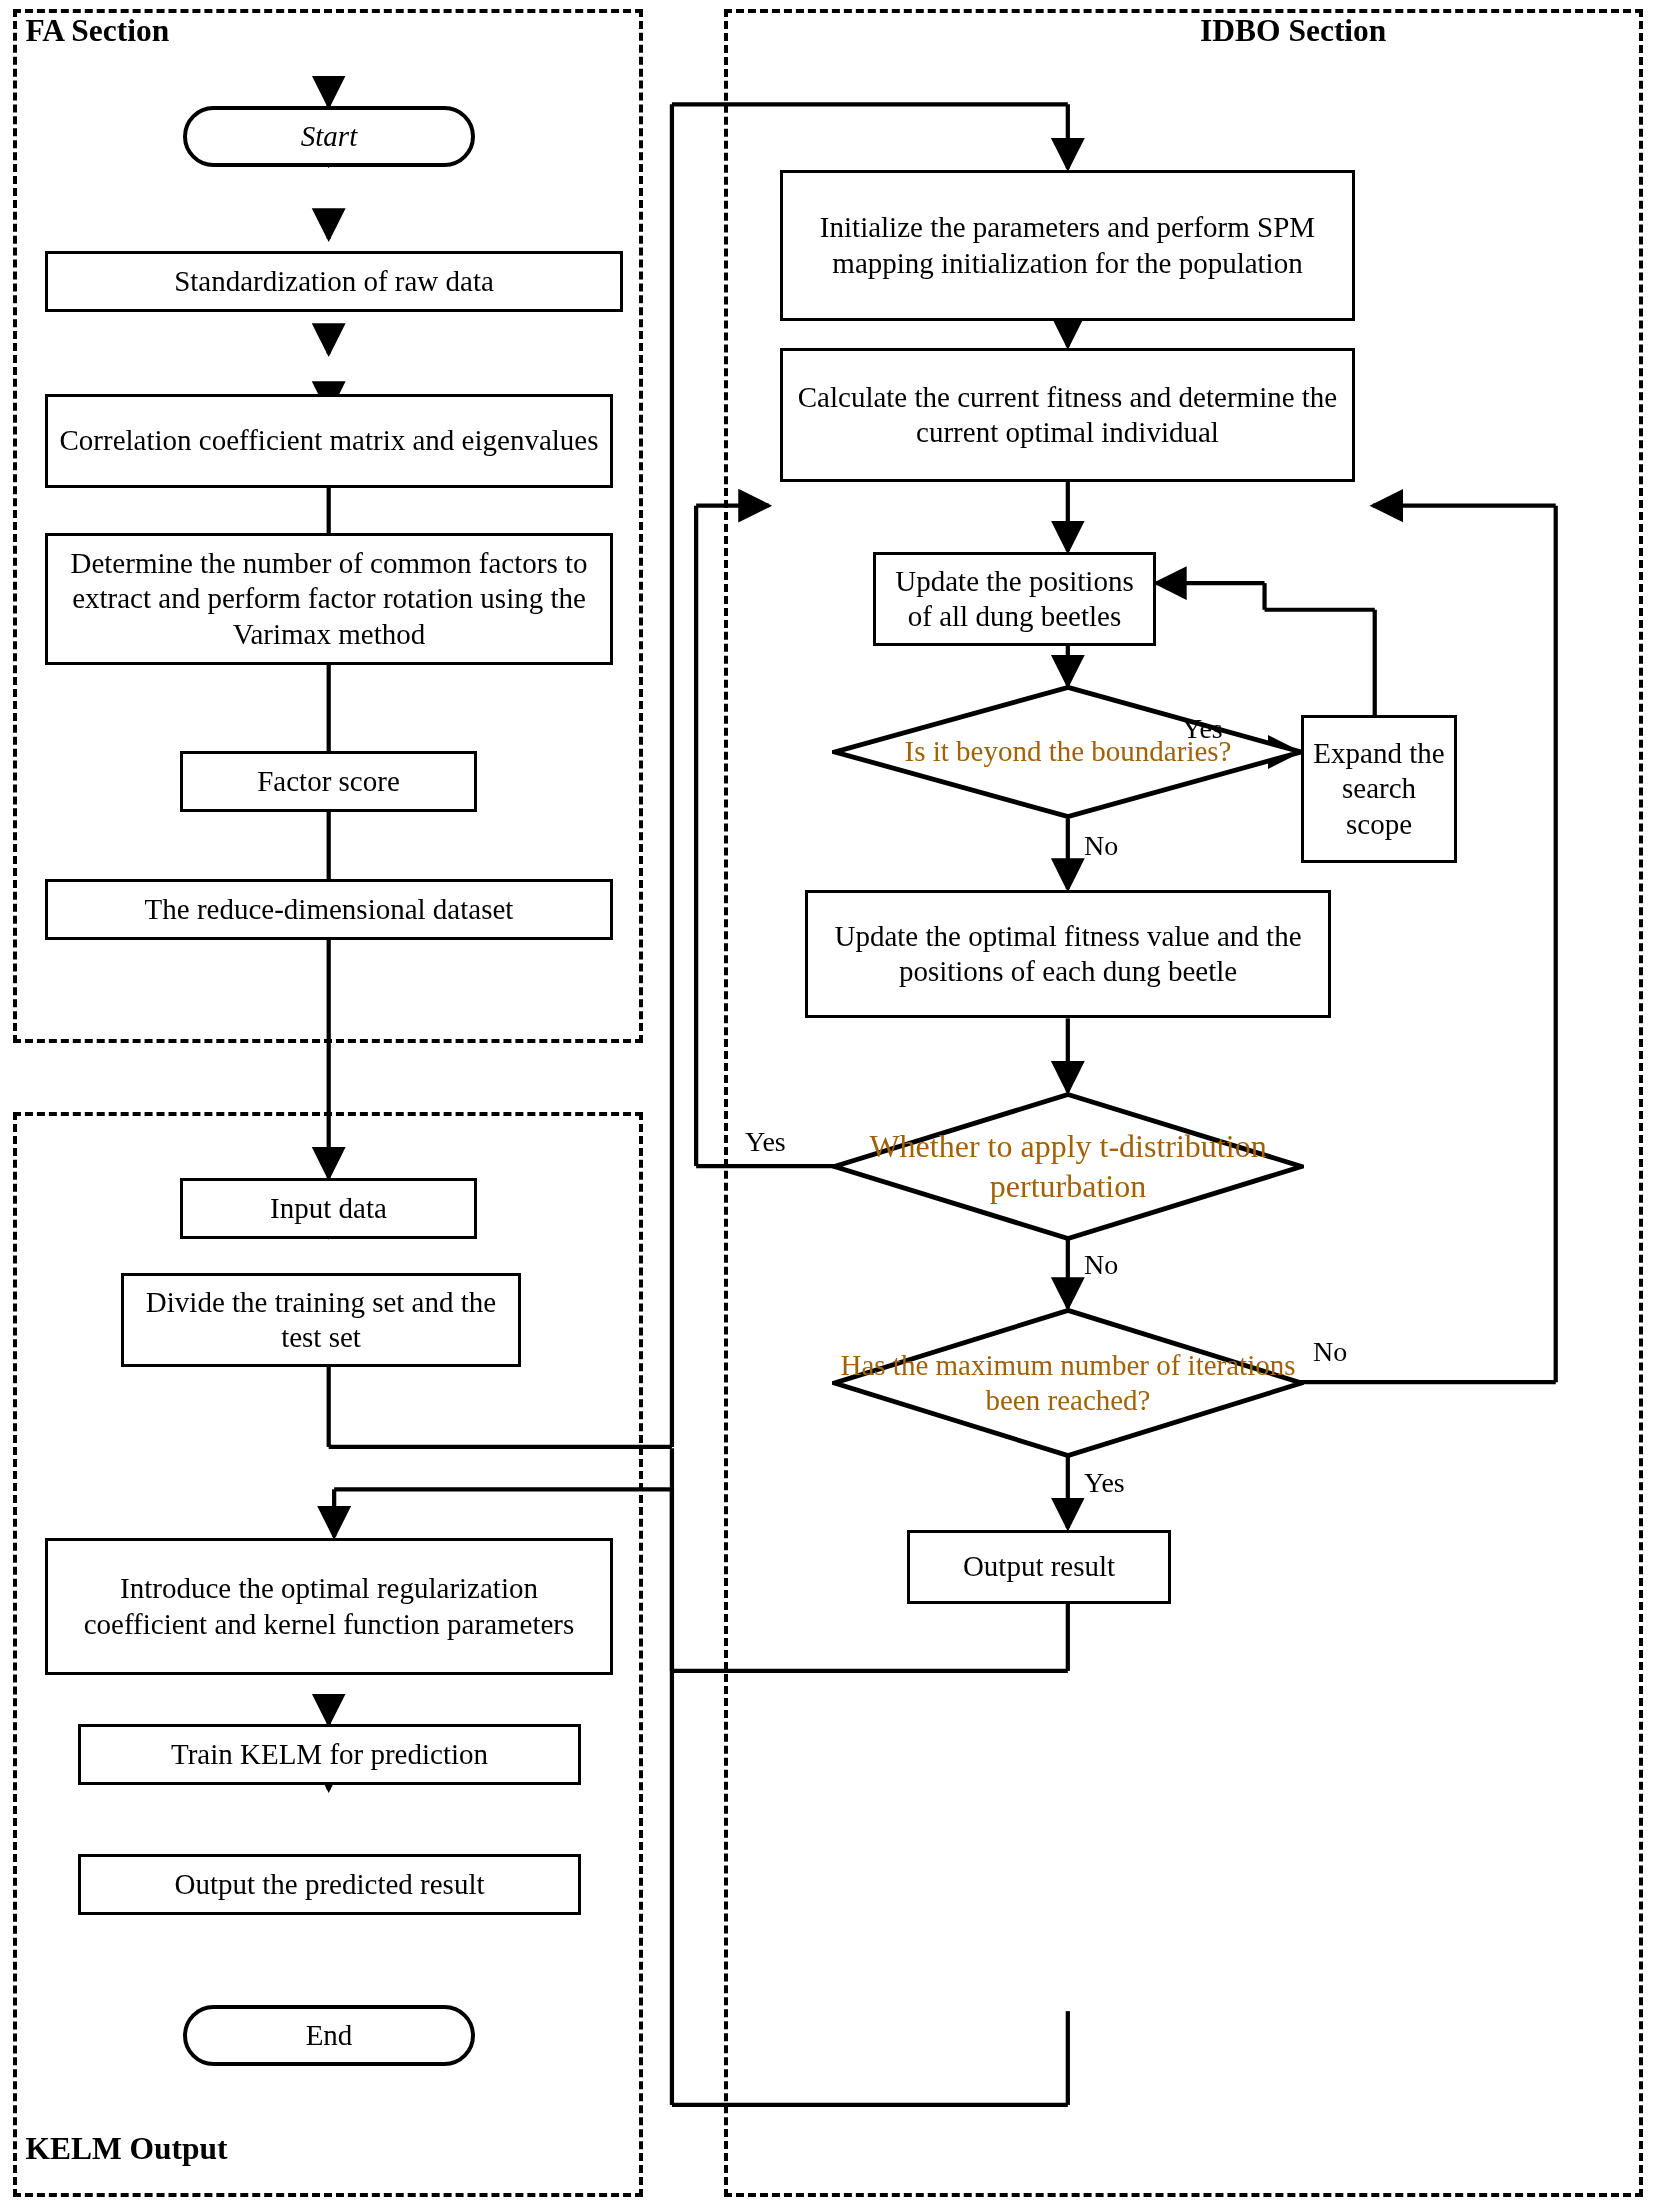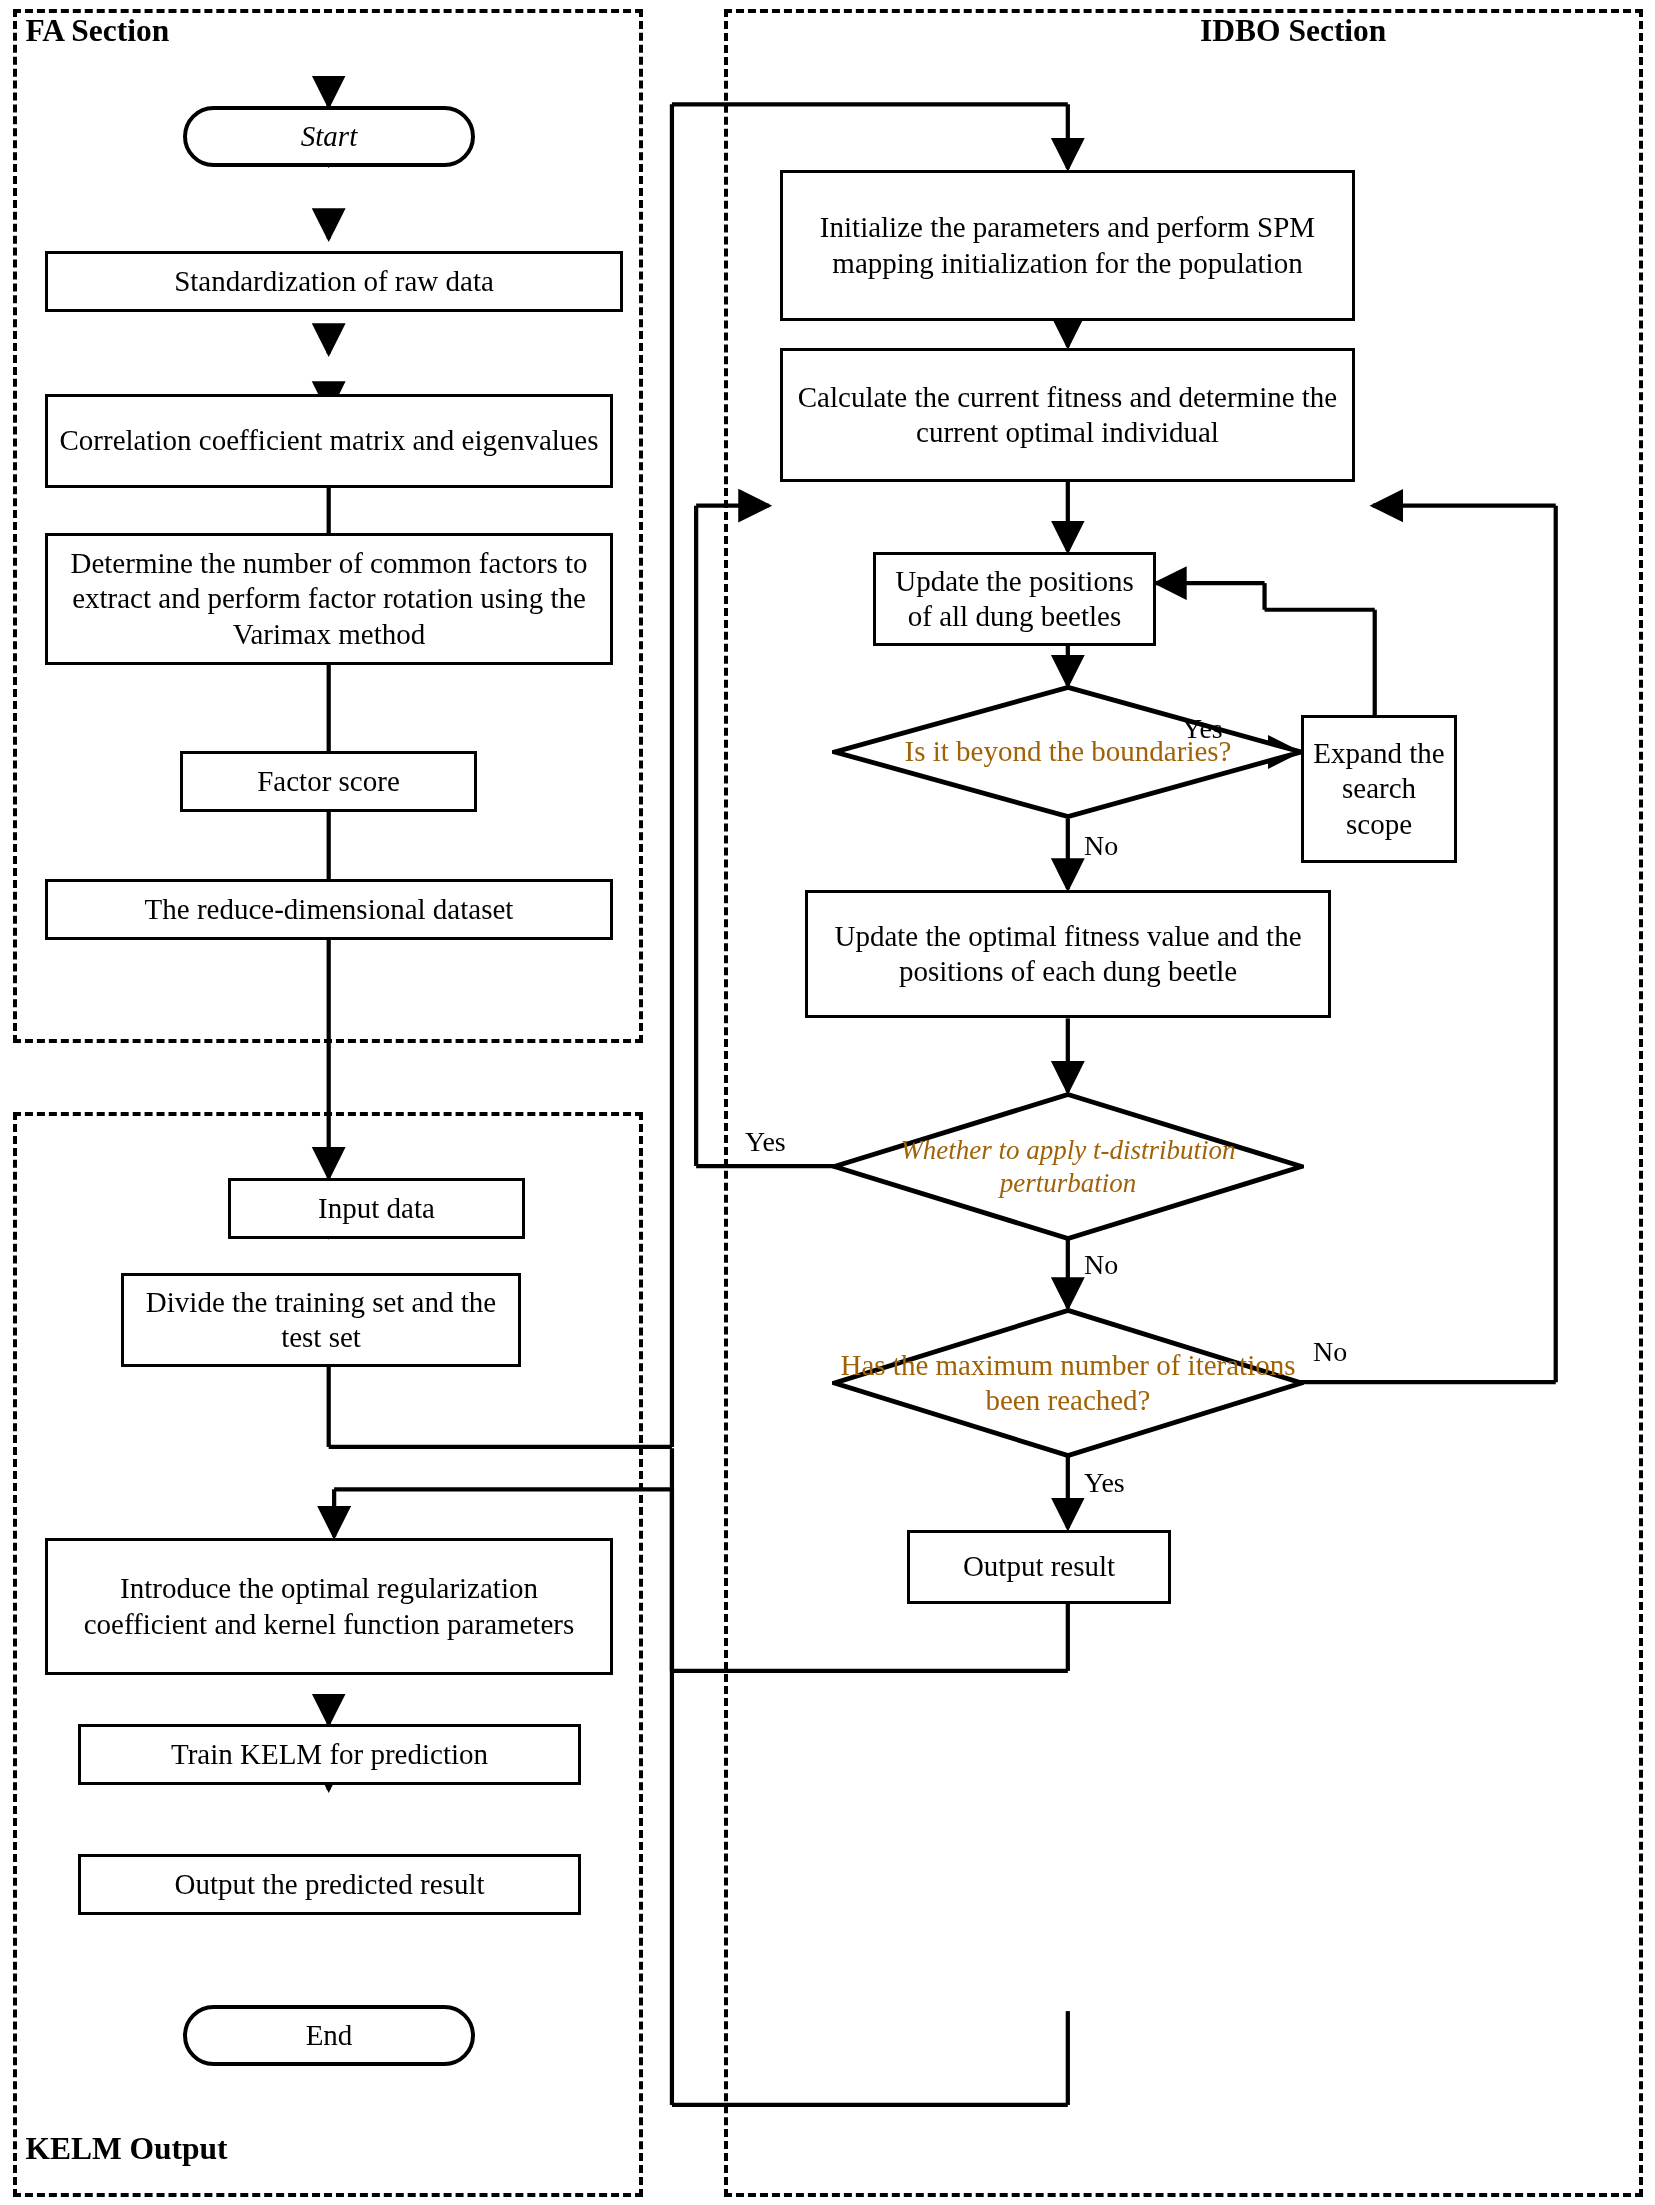--- a/index.html
+++ b/index.html
@@ -122,21 +122,21 @@
   </div>
 
   <div class="node proc" style="left:180px;top:751px;width:297px;height:61px;font-size:29px;">
     <span>Factor score</span>
   </div>
 
   <div class="node proc" style="left:45px;top:879px;width:568px;height:61px;font-size:29px;">
     <span>The reduce-dimensional dataset</span>
   </div>
 
-  <div class="node proc" style="left:180px;top:1178px;width:297px;height:61px;font-size:29px;margin-left:48px;">
+  <div class="node proc" style="left:180px;top:1178px;width:297px;height:61px;font-size:29px;">
     <span>Input data</span>
   </div>
 
   <div class="node proc" style="left:121px;top:1273px;width:400px;height:94px;font-size:29px;">
     <span>Divide the training set and the test set</span>
   </div>
 
   <div class="node proc" style="left:45px;top:1538px;width:568px;height:137px;font-size:29px;">
     <span>Introduce the optimal regularization coefficient and kernel function parameters</span>
   </div>
@@ -183,21 +183,21 @@
   </div>
 
   <div class="node proc" style="left:805px;top:890px;width:526px;height:128px;font-size:29px;">
     <span>Update the optimal fitness value and the positions of each dung beetle</span>
   </div>
 
   <div class="dec" style="left:832px;top:1092px;width:472px;height:149px;">
     <svg viewBox="0 0 780 246" style="position:absolute;left:0;top:0;width:100%;height:100%;">
       <polygon points="390,4 776,123 390,242 4,123" fill="#fff" stroke="#000" stroke-width="8"></polygon>
     </svg>
-    <div class="lbl" style="font-size:27px;font-style:italic;">
+    <div class="lbl" style="font-size:32px;">
       <span>Whether to apply t-distribution perturbation</span>
     </div>
   </div>
 
   <div class="dec" style="left:832px;top:1308px;width:472px;height:150px;">
     <svg viewBox="0 0 780 248" style="position:absolute;left:0;top:0;width:100%;height:100%;">
       <polygon points="390,4 776,124 390,244 4,124" fill="#fff" stroke="#000" stroke-width="8"></polygon>
     </svg>
     <div class="lbl" style="font-size:29px;">
       <span>Has the maximum number of iterations been reached?</span>

